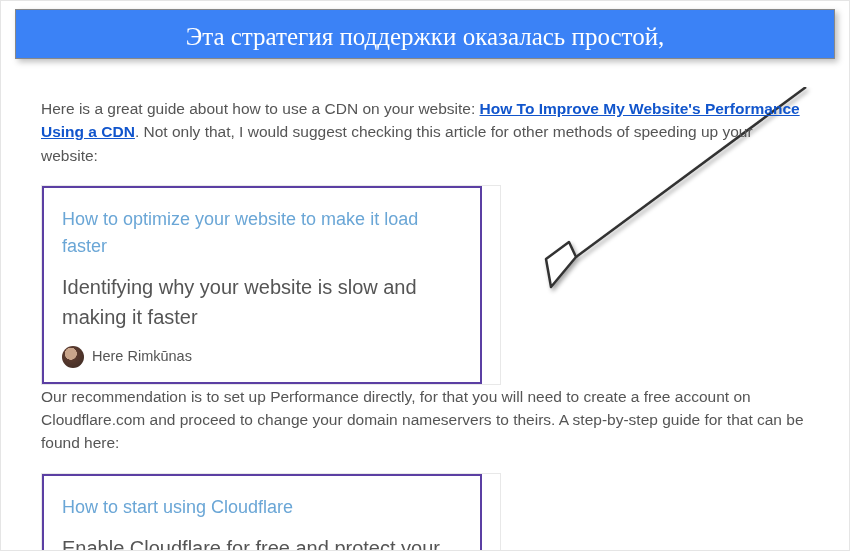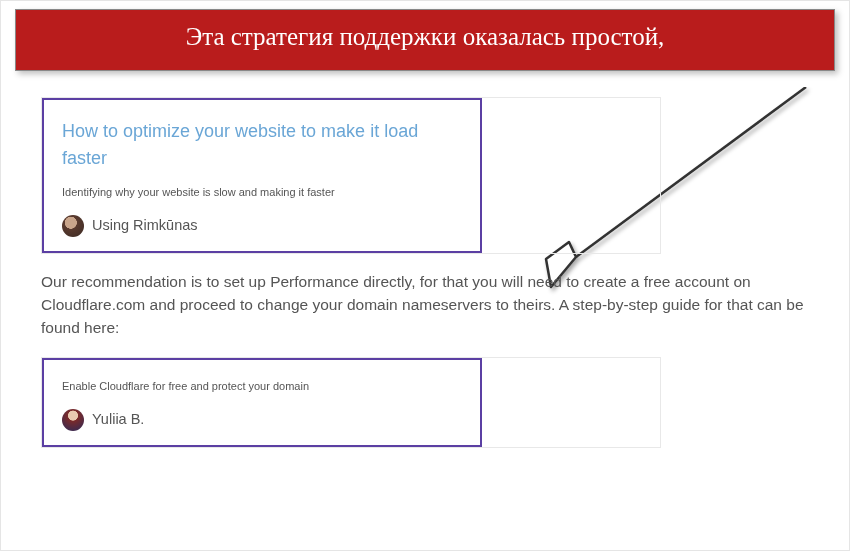--- a/index.html
+++ b/index.html
@@ -9,27 +9,27 @@
     width: 850px;
     height: 551px;
     position: relative;
     border: 1px solid #e5e5e5;
   }
   .banner {
     position: absolute;
     top: 8px;
     left: 14px;
     right: 14px;
-    background: #b91c1c;
+    background: #3b82f6;
     color: #fff;
     text-align: center;
     font-family: Georgia, 'Times New Roman', serif;
     font-size: 25px;
     line-height: 1.35;
-    padding: 10px 20px 16px;
+    padding: 10px 20px 4px;
     border: 1px solid #888;
     box-shadow: 3px 3px 6px rgba(0,0,0,0.25);
   }
   .content {
     position: absolute;
     top: 96px;
     left: 40px;
     right: 40px;
     color: #555;
     font-size: 15.5px;
@@ -41,39 +41,39 @@
   .link {
     color: #1155cc;
     text-decoration: underline;
     font-weight: bold;
     cursor: pointer;
   }
   .bold { font-weight: normal; }
   .card-wrap {
     border: 1px solid #e8e8e8;
     display: inline-block;
-    width: 620px;
-    margin-bottom: 16px;
+    width: 460px;
+    margin-bottom: 0;
     position: relative;
   }
   .card {
     border: 2.5px solid #5b3fa3;
     padding: 18px 18px 14px 18px;
     width: 440px;
   }
   .card-title {
     color: #6aa6d6;
     font-size: 18px;
     font-weight: 400;
     margin-bottom: 12px;
     cursor: pointer;
   }
   .card-desc {
     color: #555;
-    font-size: 11px;
+    font-size: 20px;
     margin-bottom: 14px;
   }
   .author {
     display: flex;
     align-items: center;
     gap: 8px;
   }
   .avatar {
     width: 22px;
     height: 22px;
@@ -108,38 +108,42 @@
     </filter>
   </defs>
   <g filter="url(#shadow)">
     <line x1="325" y1="0" x2="95" y2="170" stroke="#333" stroke-width="2.5"></line>
     <polygon points="95,170 70,200 65,172 88,155" fill="#fff" stroke="#333" stroke-width="2.5" stroke-linejoin="round"></polygon>
   </g>
 </svg>
 
 <div class="content">
 
+  <p class="intro-text">
+    <span>Here is a great guide about how to use a CDN on your website: </span><a class="link">How To Improve My Website's Performance Using a CDN</a><span>. Not only that, I would suggest checking this article for other methods of speeding up your website:</span>
+  </p>
 
   <div class="card-wrap">
     <div class="card">
       <div class="card-title">How to optimize your website to make it load faster</div>
       <div class="card-desc">Identifying why your website is slow and making it faster</div>
       <div class="author">
         <span class="avatar avatar-1"></span>
-        <span class="author-name">Using Rimkūnas</span>
+        <span class="author-name">Here Rimkūnas</span>
       </div>
     </div>
   </div>
 
   <p class="mid-text">
     <span>Our recommendation is to set up Performance directly, for that you will need to create a free account on </span><span class="bold">Cloudflare.com</span><span> and proceed to change your domain nameservers to theirs. A step-by-step guide for that can be found here:</span>
   </p>
 
   <div class="card-wrap">
     <div class="card">
+      <div class="card-title">How to start using Cloudflare</div>
       <div class="card-desc">Enable Cloudflare for free and protect your domain</div>
       <div class="author">
         <span class="avatar avatar-2"></span>
         <span class="author-name">Yuliia B.</span>
       </div>
     </div>
   </div>
 
 </div>
 

